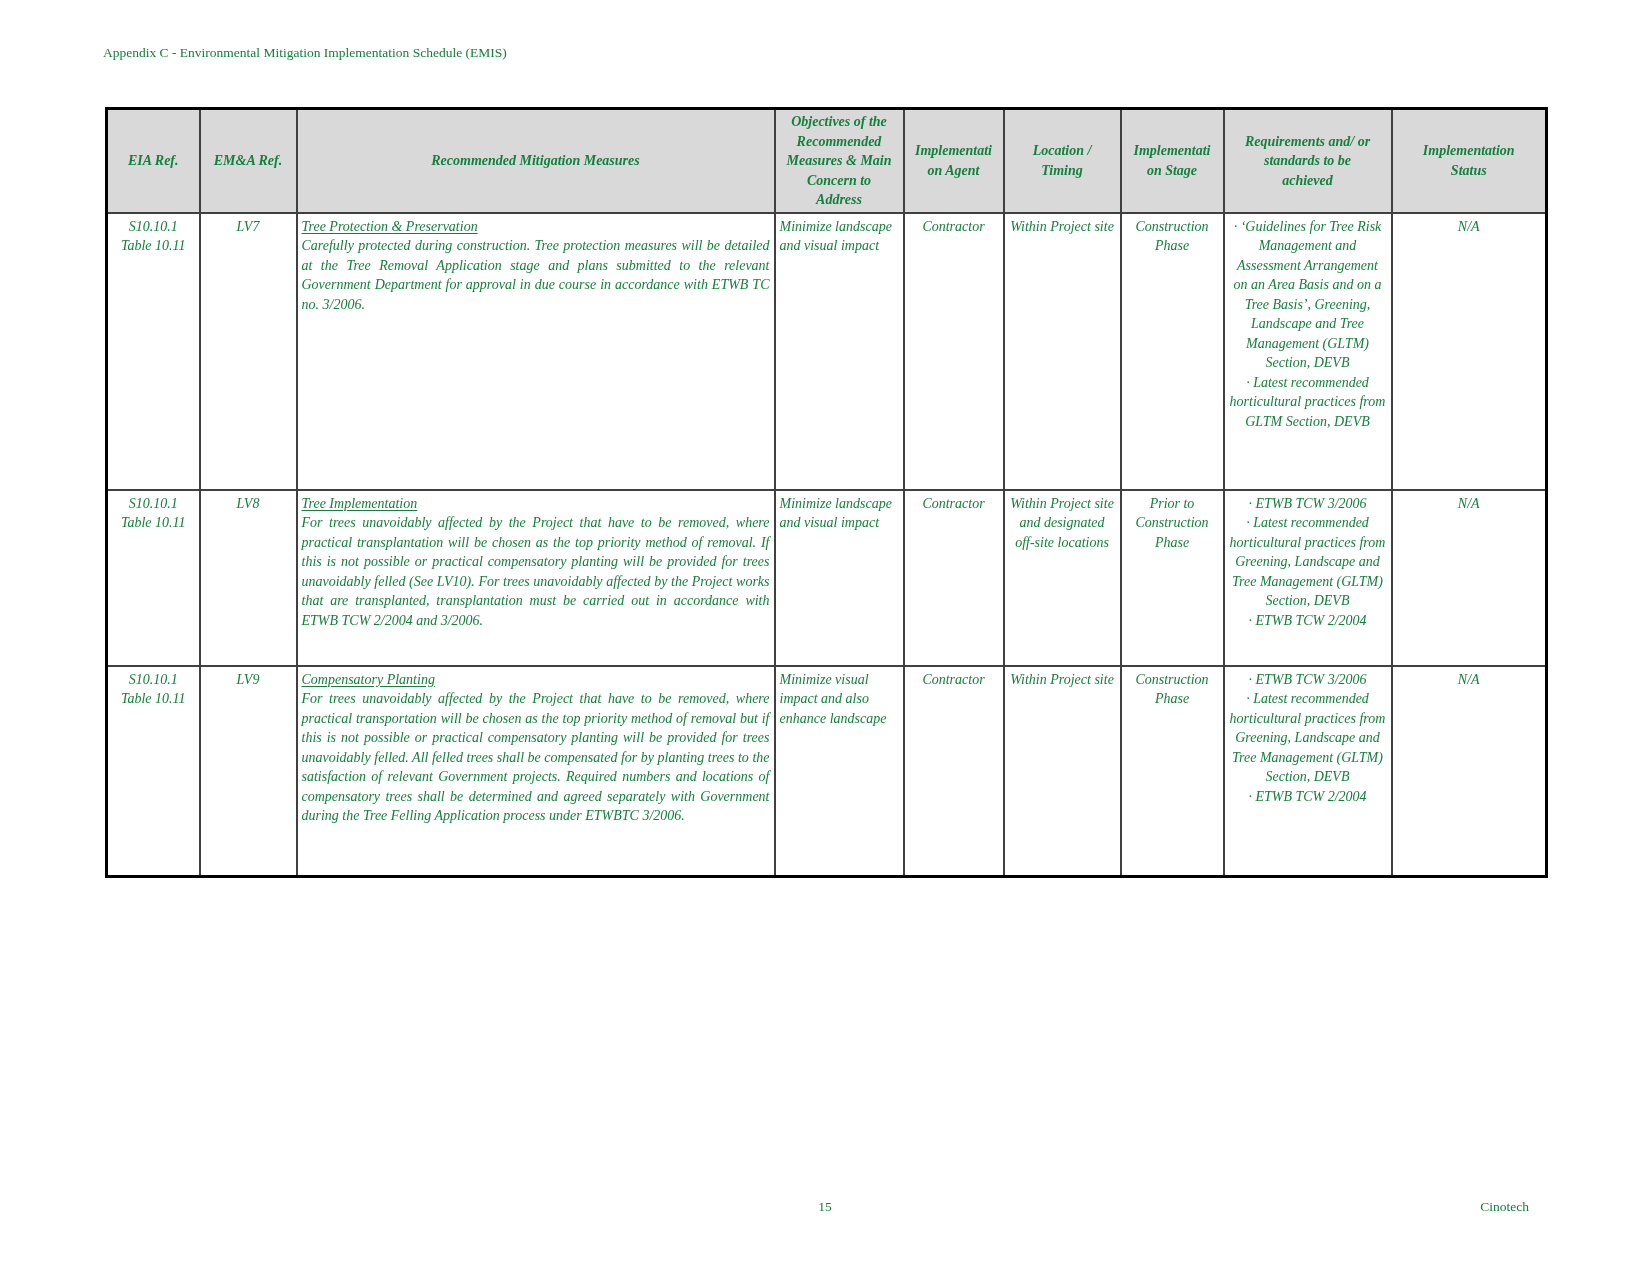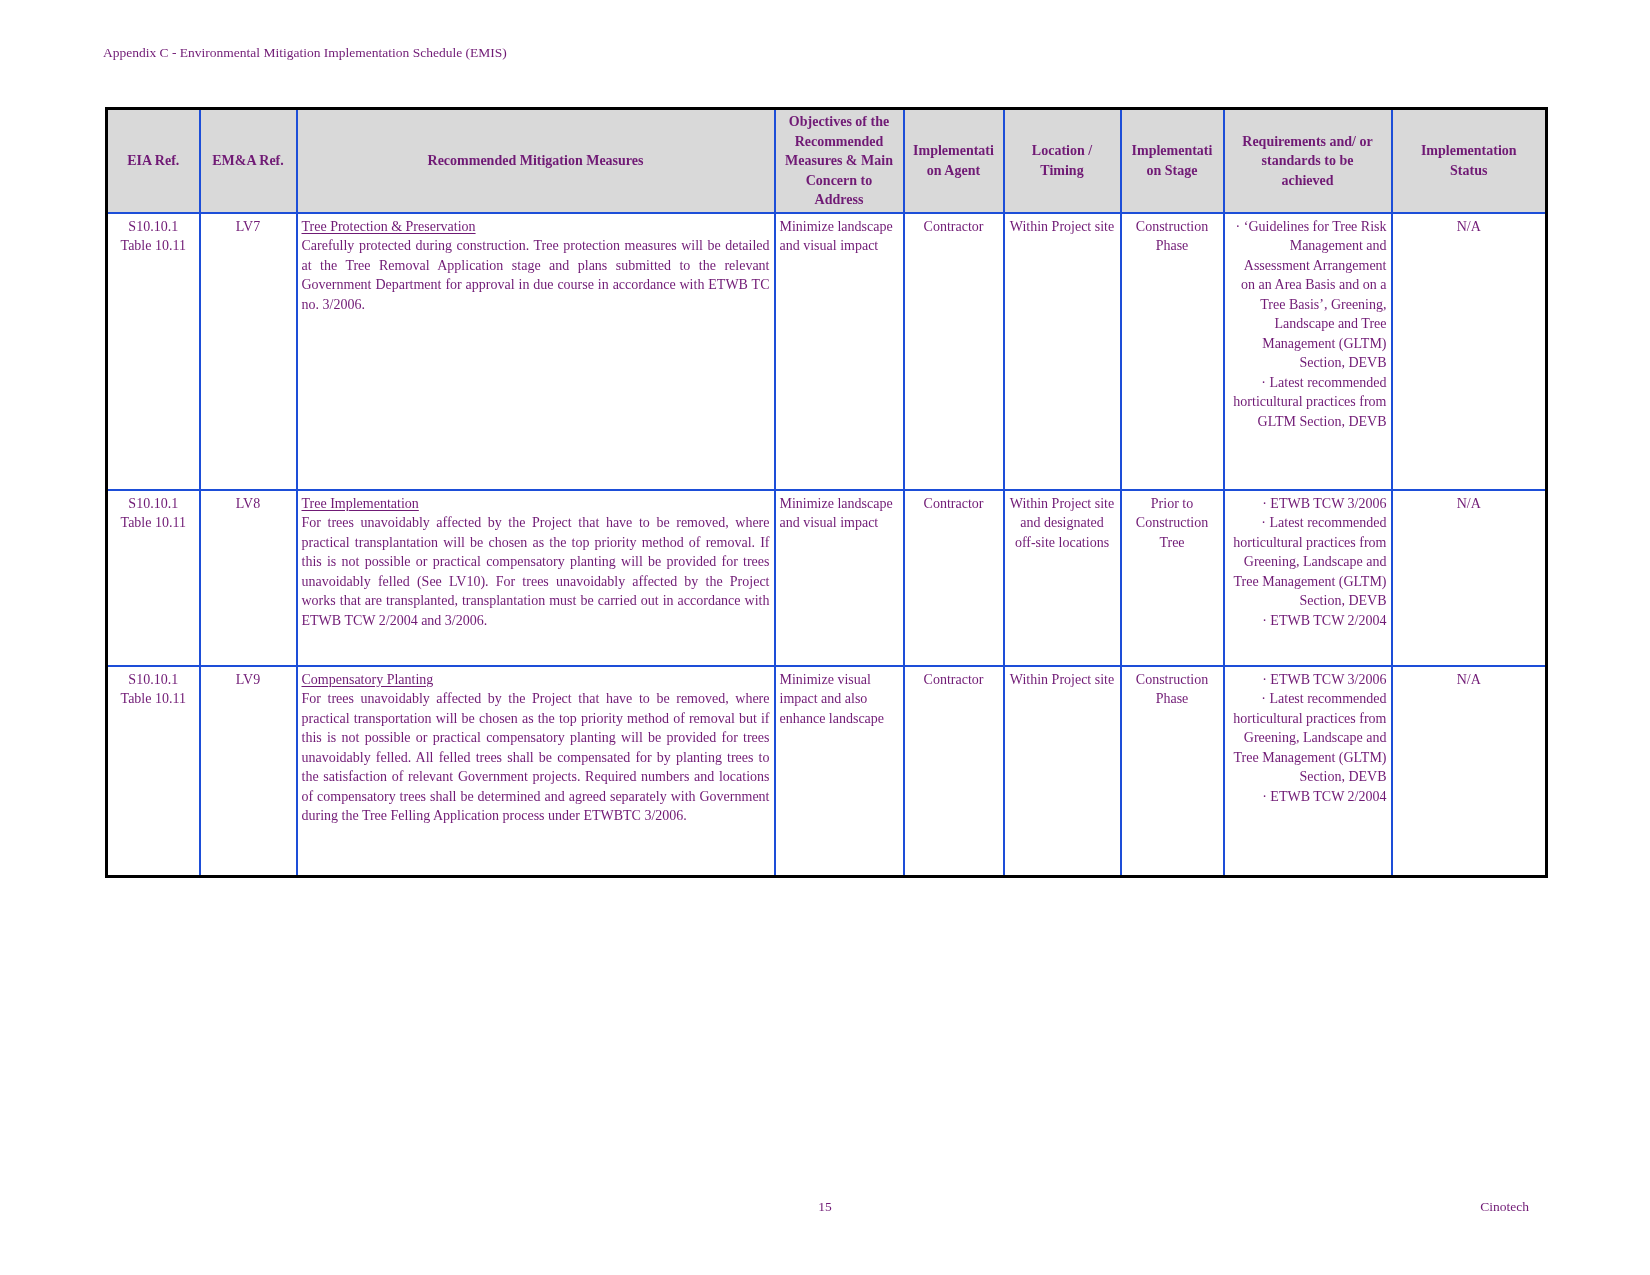--- a/index.html
+++ b/index.html
@@ -1,60 +1,61 @@
 <!DOCTYPE html>
 <html><head>
 <meta charset="utf-8">
 <style>
   html,body{margin:0;padding:0;background:#ffffff;}
   .page{
     position:relative;
     width:1626px;height:1275px;
     background:#ffffff;
     font-family:"Liberation Serif","DejaVu Serif",serif;
-    color:#701a75;
+    color:#15803d;
     overflow:hidden;
   }
   .doc-header{
     position:absolute;left:103px;top:45px;
     font-size:13.5px;
     white-space:nowrap;
   }
   table.emis{
     position:absolute;left:105px;top:107px;
     width:1440px;
     border-collapse:collapse;
     table-layout:fixed;
     border:3px solid #000;
     font-size:14px;
     line-height:19.5px;
   }
   table.emis th, table.emis td{
-    border:2px solid #1d4ed8;
+    border:2px solid #404040;
     padding:3px 4px;
     overflow:hidden;
+    font-style:italic;
   }
   table.emis thead th{
     background:#d9d9d9;
     font-weight:bold;
     text-align:center;
     vertical-align:middle;
     white-space:pre-line;
     padding:2px 2px;
   }
   table.emis tbody td{vertical-align:top;}
   tr.hdr{height:100px;}
   tr.r1{height:277px;}
   tr.r2{height:176px;}
   tr.r3{height:211px;}
   .c-center{text-align:center;margin-left:8px;}
   .pre{white-space:pre-line;}
   .m-title{text-decoration:underline;text-underline-offset:2px;}
   .m-body{text-align:justify;}
-  .c-req div{text-align:right;}
+  .c-req div{text-align:center;}
   .footer{
     position:absolute;left:105px;top:1199px;width:1440px;
     font-size:13.5px;
   }
   .footer .page-num{
     position:absolute;left:0;width:100%;text-align:center;
   }
   .footer .company{
     position:absolute;right:16px;text-align:left;
   }
@@ -124,21 +125,21 @@
         <td class="c-center pre">S10.10.1
 Table 10.11</td>
         <td class="c-center">LV8</td>
         <td>
           <div class="m-title">Tree Implementation</div>
           <div class="m-body">For trees unavoidably affected by the Project that have to be removed, where practical transplantation will be chosen as the top priority method of removal.  If this is not possible or practical compensatory planting will be provided for trees unavoidably felled (See LV10).  For trees unavoidably affected by the Project works that are transplanted, transplantation must be carried out in accordance with ETWB TCW 2/2004 and 3/2006.</div>
         </td>
         <td>Minimize landscape and visual impact</td>
         <td class="c-center">Contractor</td>
         <td class="c-center">Within Project site and designated off-site locations</td>
-        <td class="c-center">Prior to Construction Tree</td>
+        <td class="c-center">Prior to Construction Phase</td>
         <td class="c-req">
           <div>· ETWB TCW 3/2006</div>
           <div>· Latest recommended horticultural practices from Greening, Landscape and Tree Management (GLTM) Section, DEVB</div>
           <div>· ETWB TCW 2/2004</div>
         </td>
         <td class="c-center">N/A</td>
       </tr>
       <tr class="r3">
         <td class="c-center pre">S10.10.1
 Table 10.11</td>

